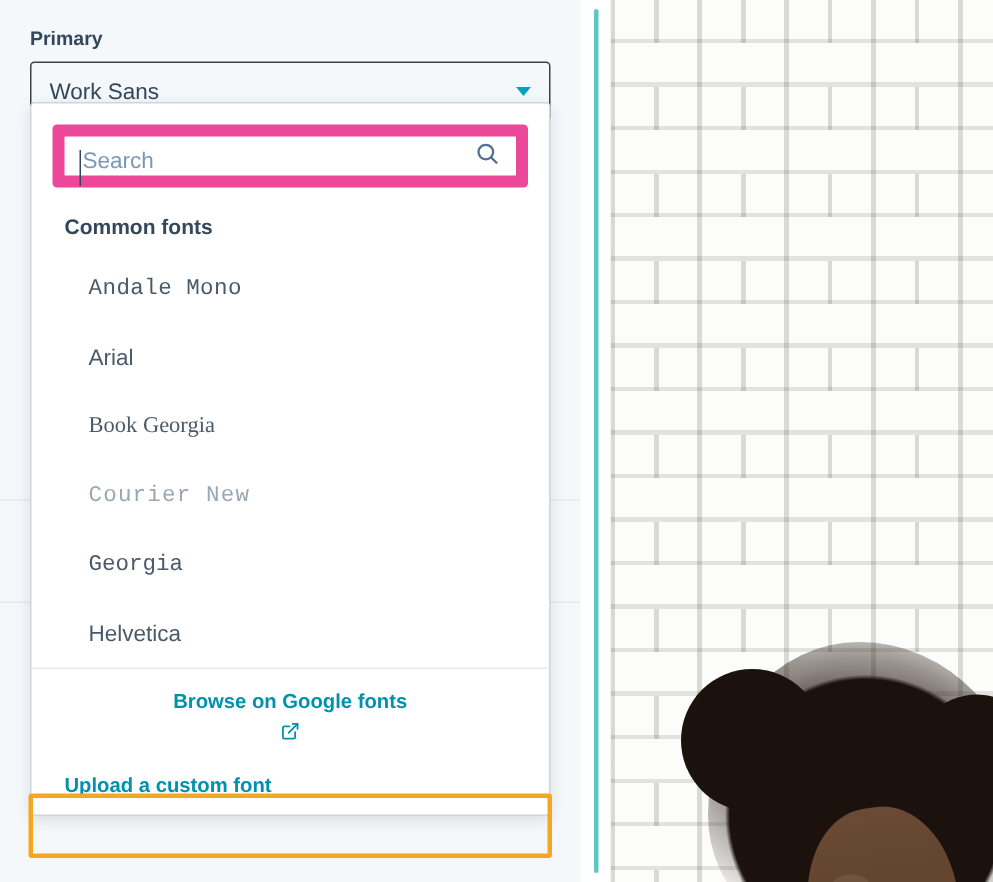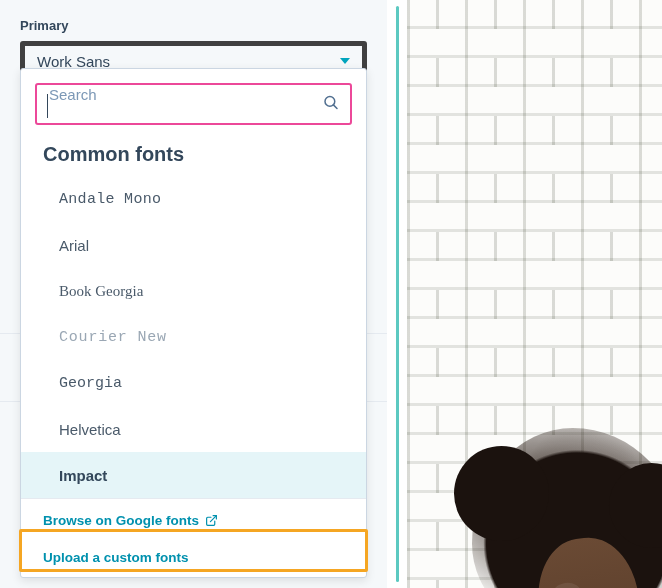--- a/index.html
+++ b/index.html
@@ -33,21 +33,21 @@
   .field-label {
     font-weight: 600;
     font-size: 13px;
     color: #33475b;
     padding-top: 18px;
   }
 
   .select-trigger {
     margin-top: 8px;
     background: #f5f8fa;
-    border: 5px solid #404040;
+    border: 1px solid #404040;
     border-radius: 3px;
     height: 40px;
     display: flex;
     align-items: center;
     padding: 0 12px;
     color: #33475b;
     font-size: 15px;
     justify-content: space-between;
   }
 
@@ -75,25 +75,25 @@
     border-radius: 3px;
     box-shadow: 0 3px 10px rgba(0,0,0,0.10);
     padding: 0 0 0 0;
   }
 
   .search-wrap {
     padding: 14px 14px 12px 14px;
   }
   .search-field {
     position: relative;
-    border: 2px solid #ec4899;
+    border: 8px solid #ec4899;
     border-radius: 3px;
     height: 42px;
     display: flex;
-    align-items: flex-start;
+    align-items: flex-end;
     padding: 0 40px 0 10px;
     background: #ffffff;
   }
   .search-field input {
     width: 100%;
     border: none;
     outline: none;
     font-size: 15px;
     color: #33475b;
     background: transparent;
@@ -110,21 +110,21 @@
   .search-icon {
     position: absolute;
     right: 10px;
     top: 50%;
     transform: translateY(-50%);
     color: #516f90;
   }
 
   .section-header {
     font-weight: 700;
-    font-size: 20px;
+    font-size: 14px;
     color: #33475b;
     padding: 6px 22px 10px 22px;
   }
 
   .font-list { }
   .font-item {
     padding: 0 22px 0 38px;
     height: 46px;
     display: flex;
     align-items: center;
@@ -152,20 +152,21 @@
   }
   .footer-link {
     display: flex;
     align-items: center;
     gap: 6px;
     color: #0091ae;
     font-weight: 600;
     font-size: 13.5px;
     padding: 14px 22px 10px 22px;
     cursor: pointer;
+    flex-direction: column;
   }
   .footer-link svg { display: block; }
 
   .upload-link {
     color: #0091ae;
     font-weight: 600;
     font-size: 13.5px;
     padding: 12px 22px 12px 22px;
     cursor: pointer;
   }
@@ -341,39 +342,36 @@
           </div>
         <div class="font-item ff-courier">
             <span>Courier New</span>
           </div>
         <div class="font-item ff-georgia">
             <span>Georgia</span>
           </div>
         <div class="font-item ff-helv">
             <span>Helvetica</span>
           </div>
-        <div class="font-item ff-impact selected">
-            <span>Impact</span>
-          </div>
       </div>
 
       <div class="dropdown-footer">
         <div class="footer-link">
           <span>Browse on Google fonts</span>
           <span>
             <svg width="13" height="13" viewBox="0 0 24 24" fill="none" stroke="#0091ae" stroke-width="2.2" stroke-linecap="round" stroke-linejoin="round">
               <path d="M18 13v6a2 2 0 0 1-2 2H5a2 2 0 0 1-2-2V8a2 2 0 0 1 2-2h6"></path>
               <polyline points="15 3 21 3 21 9"></polyline>
               <line x1="10" y1="14" x2="21" y2="3"></line>
             </svg>
           </span>
         </div>
 
         <div class="upload-link" id="upload-custom-font">
-          <span>Upload a custom fonts</span>
+          <span>Upload a custom font</span>
         </div>
       </div>
 
     </div>
   </div>
 
   <div class="divider-col">
     <div class="divider-line"></div>
   </div>
 

